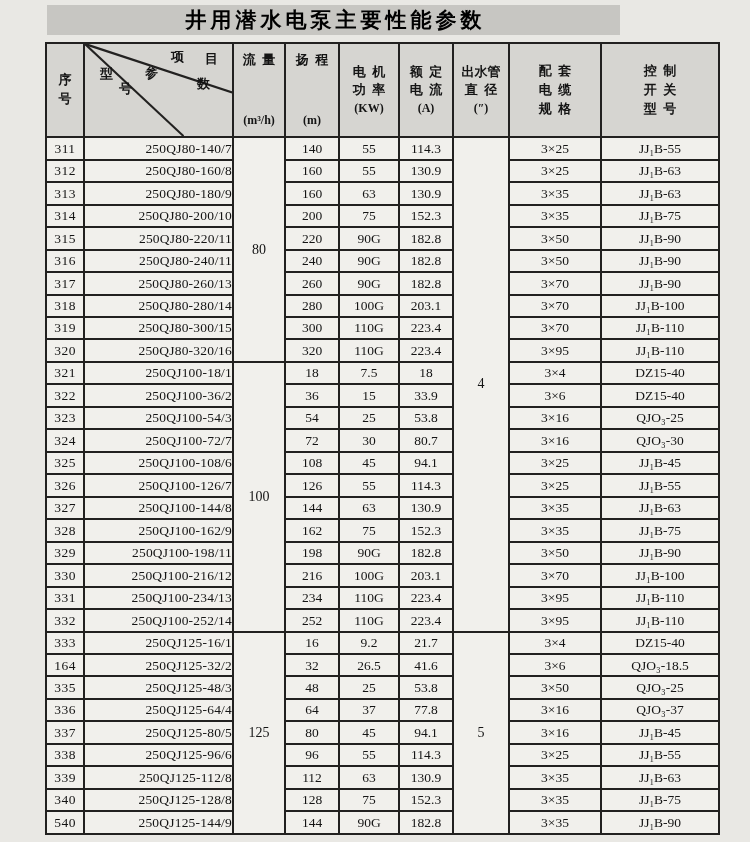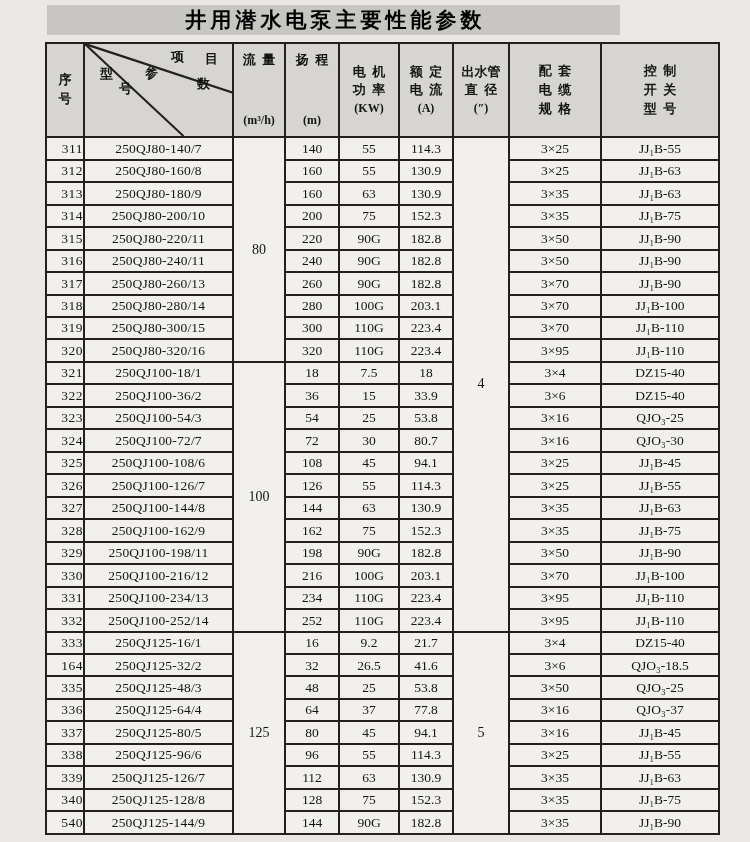--- a/index.html
+++ b/index.html
@@ -58,22 +58,22 @@
   .dg-m1{left:15px;top:23px;}
   .dg-m2{left:34px;top:38px;}
 
   tbody td{
     font-size:13.5px;
     text-align:center;
     vertical-align:middle;
     background:#f1f0ec;
     line-height:1;
   }
-  td.c-model{text-align:center;padding-left:11px;letter-spacing:0.2px;margin-left:48px;}
-  td.c-serial{letter-spacing:0.5px;text-align:right;}
+  td.c-model{text-align:right;padding-left:11px;letter-spacing:0.2px;margin-left:48px;}
+  td.c-serial{letter-spacing:0.5px;}
   td.c-flow, td.c-diam{font-size:14px;}
 </style>
 </head>
 <body>
 
 <div class="page">
 
   <div class="title-band">井用潜水电泵主要性能参数</div>
 
   <table class="pump">
@@ -410,21 +410,21 @@
           <td class="c-serial">338</td>
           <td class="c-model">250QJ125-96/6</td>
           <td class="c-head">96</td>
           <td class="c-power">55</td>
           <td class="c-current">114.3</td>
           <td class="c-cable">3×25</td>
           <td class="c-switch">JJ₁B-55</td>
         </tr>
         <tr>
           <td class="c-serial">339</td>
-          <td class="c-model">250QJ125-126/7</td>
+          <td class="c-model">250QJ125-112/8</td>
           <td class="c-head">112</td>
           <td class="c-power">63</td>
           <td class="c-current">130.9</td>
           <td class="c-cable">3×35</td>
           <td class="c-switch">JJ₁B-63</td>
         </tr>
         <tr>
           <td class="c-serial">340</td>
           <td class="c-model">250QJ125-128/8</td>
           <td class="c-head">128</td>

